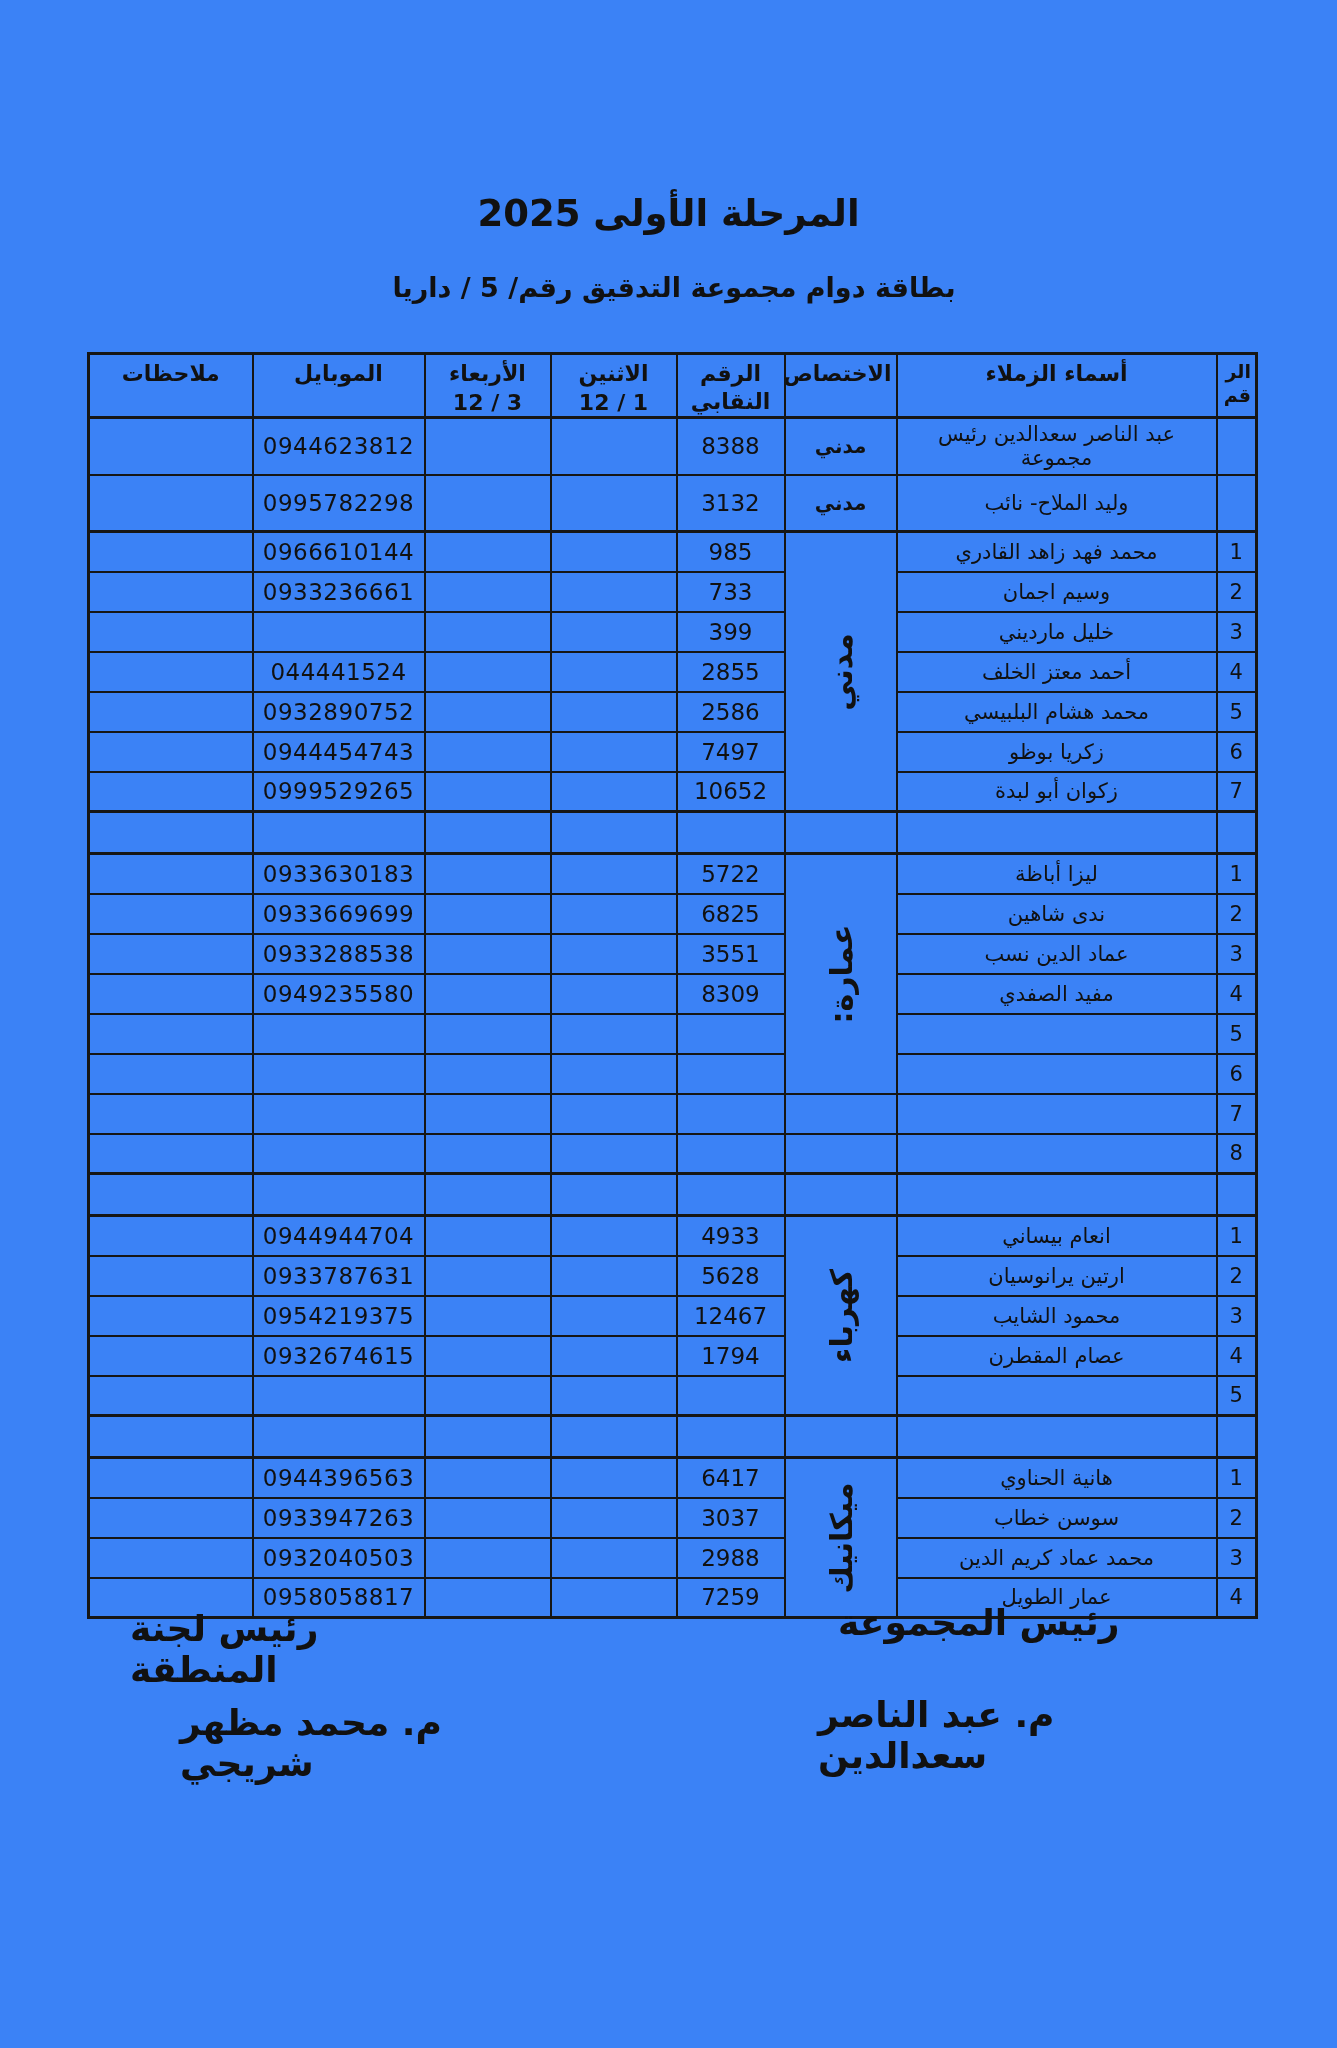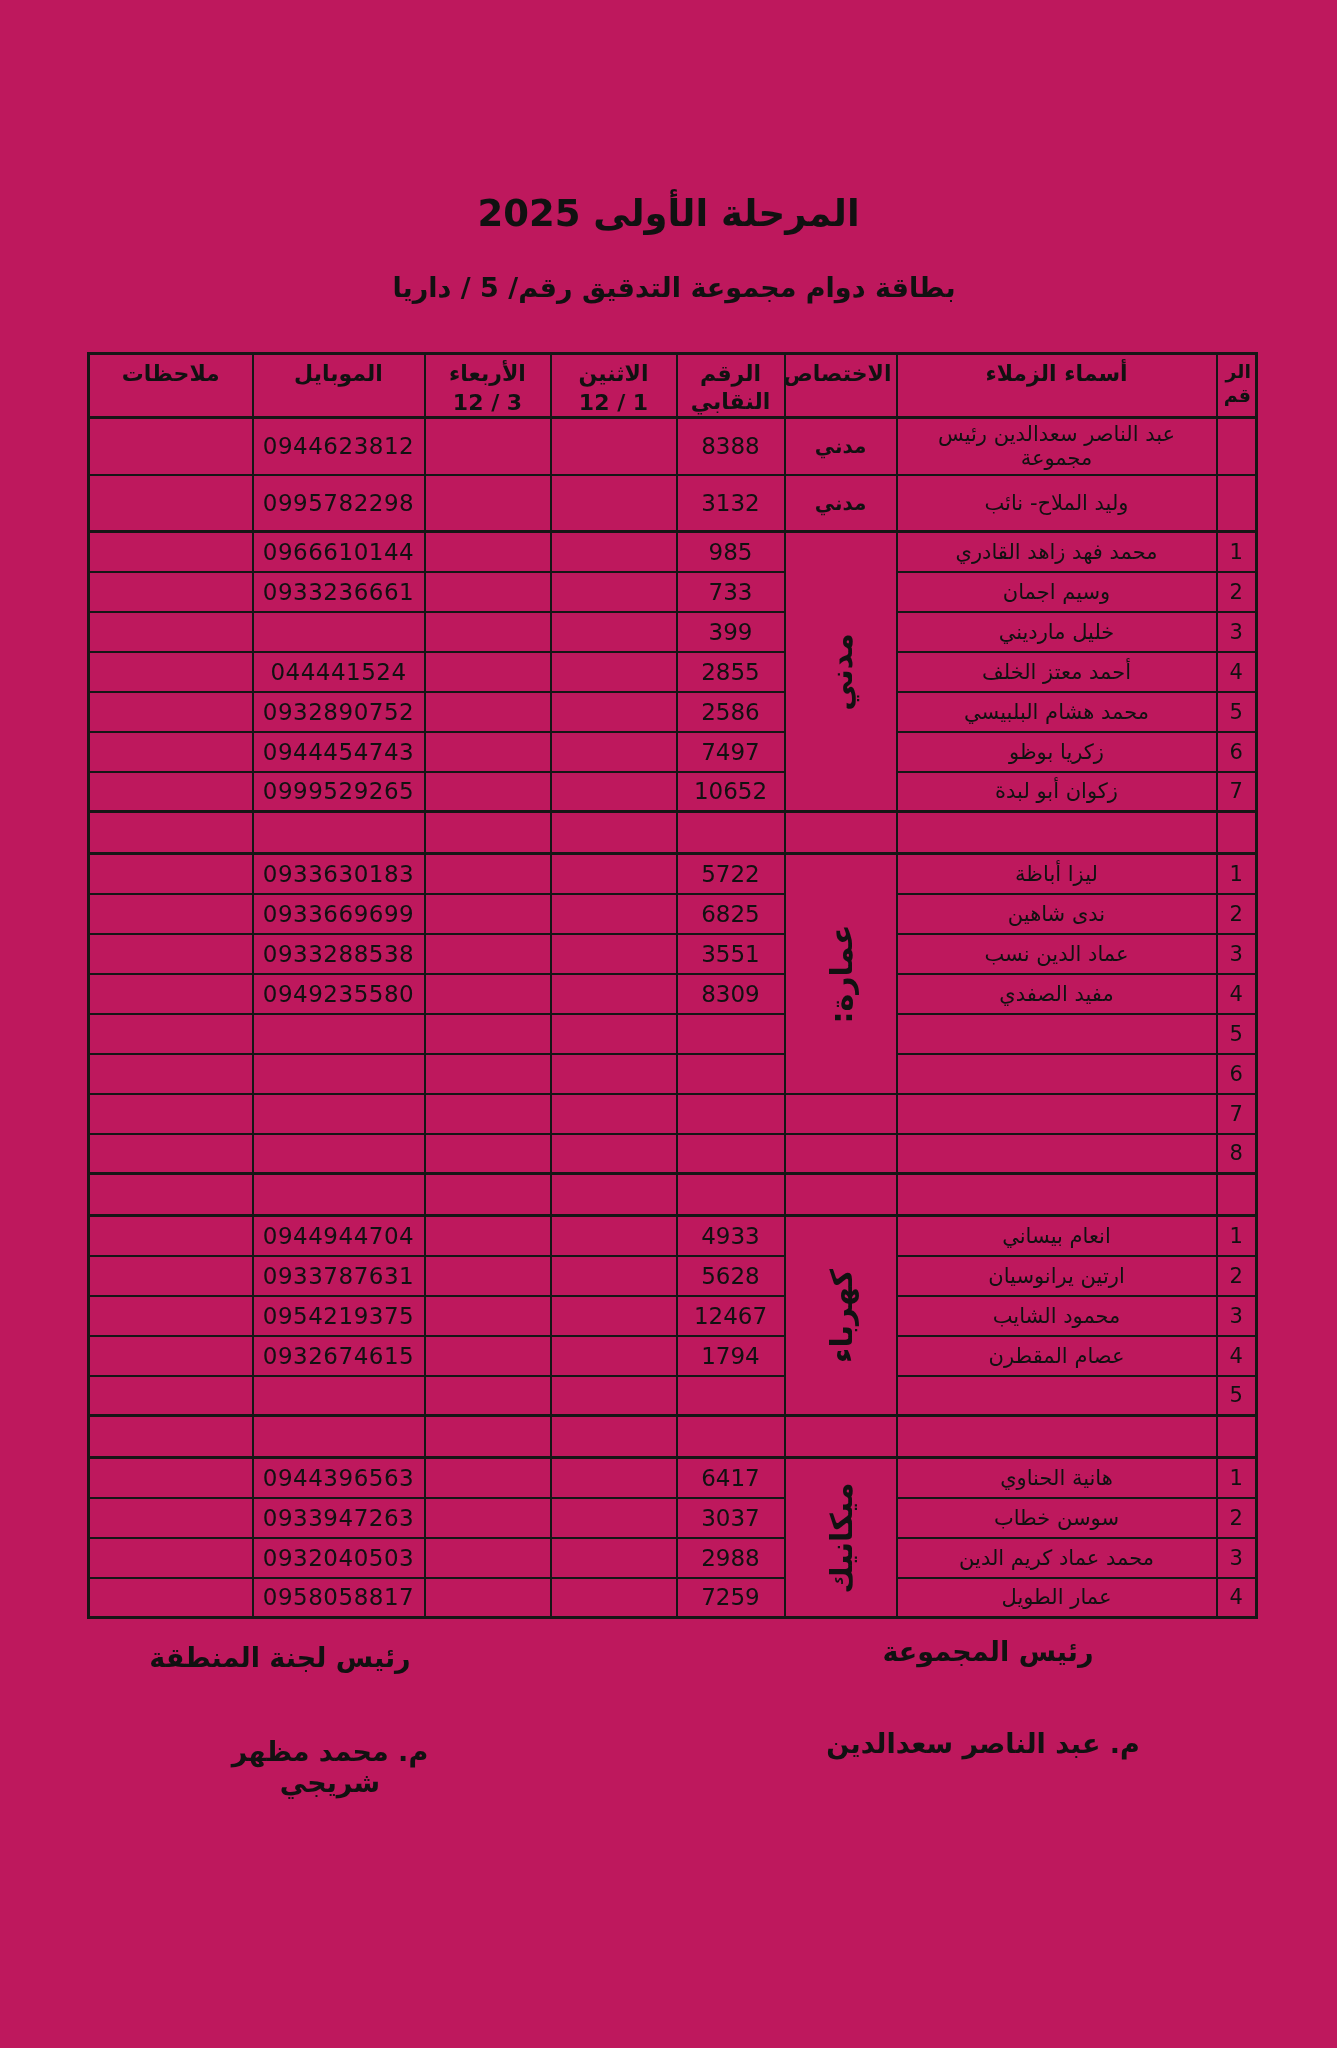--- a/index.html
+++ b/index.html
@@ -1,19 +1,19 @@
 <!DOCTYPE html>
 <html lang="ar" dir="rtl"><head>
 <meta charset="utf-8">
 <style>
   html,body { margin:0; padding:0; background:#e8e8e8; }
   body { font-family:"DejaVu Sans", sans-serif; color:#111; }
   .page {
     position:relative; width:1337px; height:2048px; margin:0 auto;
-    background:#be185d; direction:rtl; overflow:hidden;
+    background:#3b82f6; direction:rtl; overflow:hidden;
   }
   .title {
     position:absolute; top:192px; left:0; right:0;
     text-align:center; font-size:37px; font-weight:700; letter-spacing:0.5px;
   }
   .subtitle {
     position:absolute; top:272px; left:11px; right:0;
     text-align:center; font-size:27px; font-weight:700;
   }
   table.roster {
@@ -42,21 +42,21 @@
   .c-spec   { font-size:20px; font-weight:700; }
   .c-num    { font-size:23px; }
   .c-mobile { font-size:23px; letter-spacing:0.5px; }
   .spec-merged { position:relative; }
   .vlabel {
     position:absolute; top:50%; left:50%;
     transform:translate(-50%,-50%) rotate(-90deg);
     transform-origin:center center;
     font-size:30px; font-weight:700; white-space:nowrap;
   }
-  .sign { position:absolute; text-align:center; font-size:27px; font-weight:700;margin-top:34px; }
+  .sign { position:absolute; text-align:left; font-size:36px; font-weight:700; }
   .sign-label-right { top:1602px; left:838px; width:300px; }
   .sign-name-right  { top:1694px; left:818px; width:330px; }
   .sign-label-left  { top:1608px; left:130px; width:300px; }
   .sign-name-left   { top:1702px; left:180px; width:300px; }
 </style>
 </head>
 <body>
 
 <div class="page">
 

